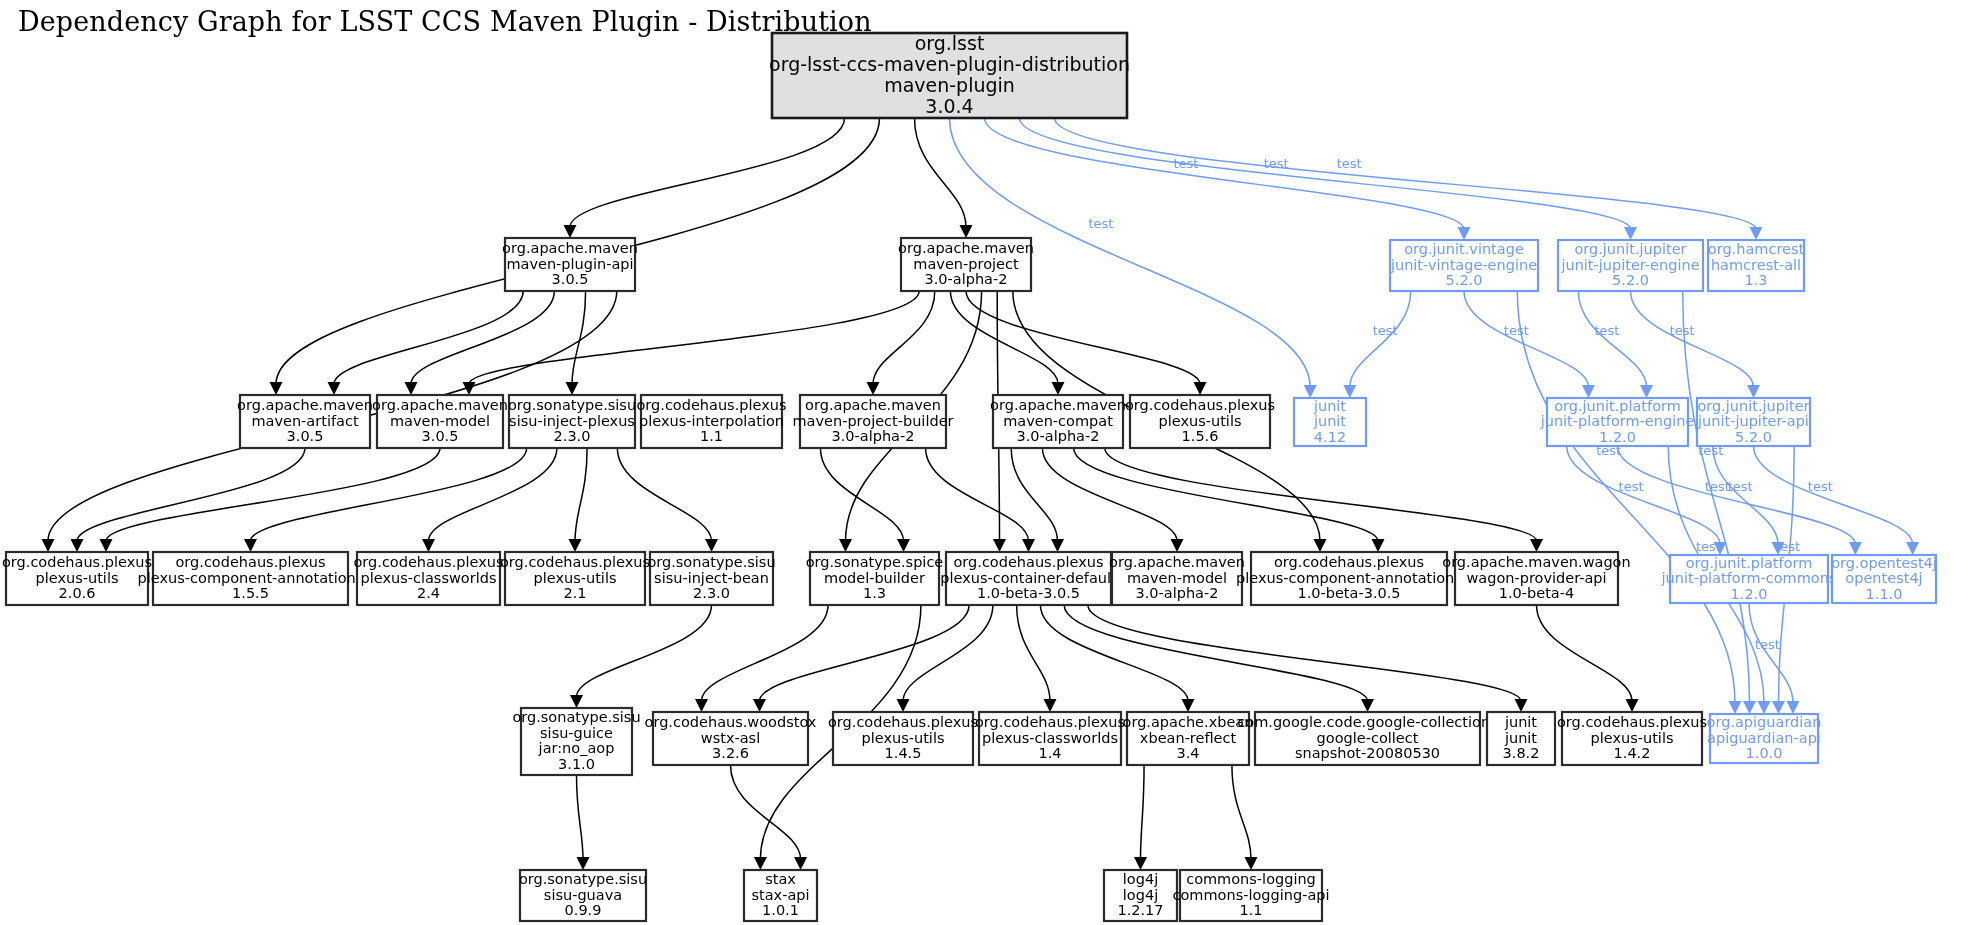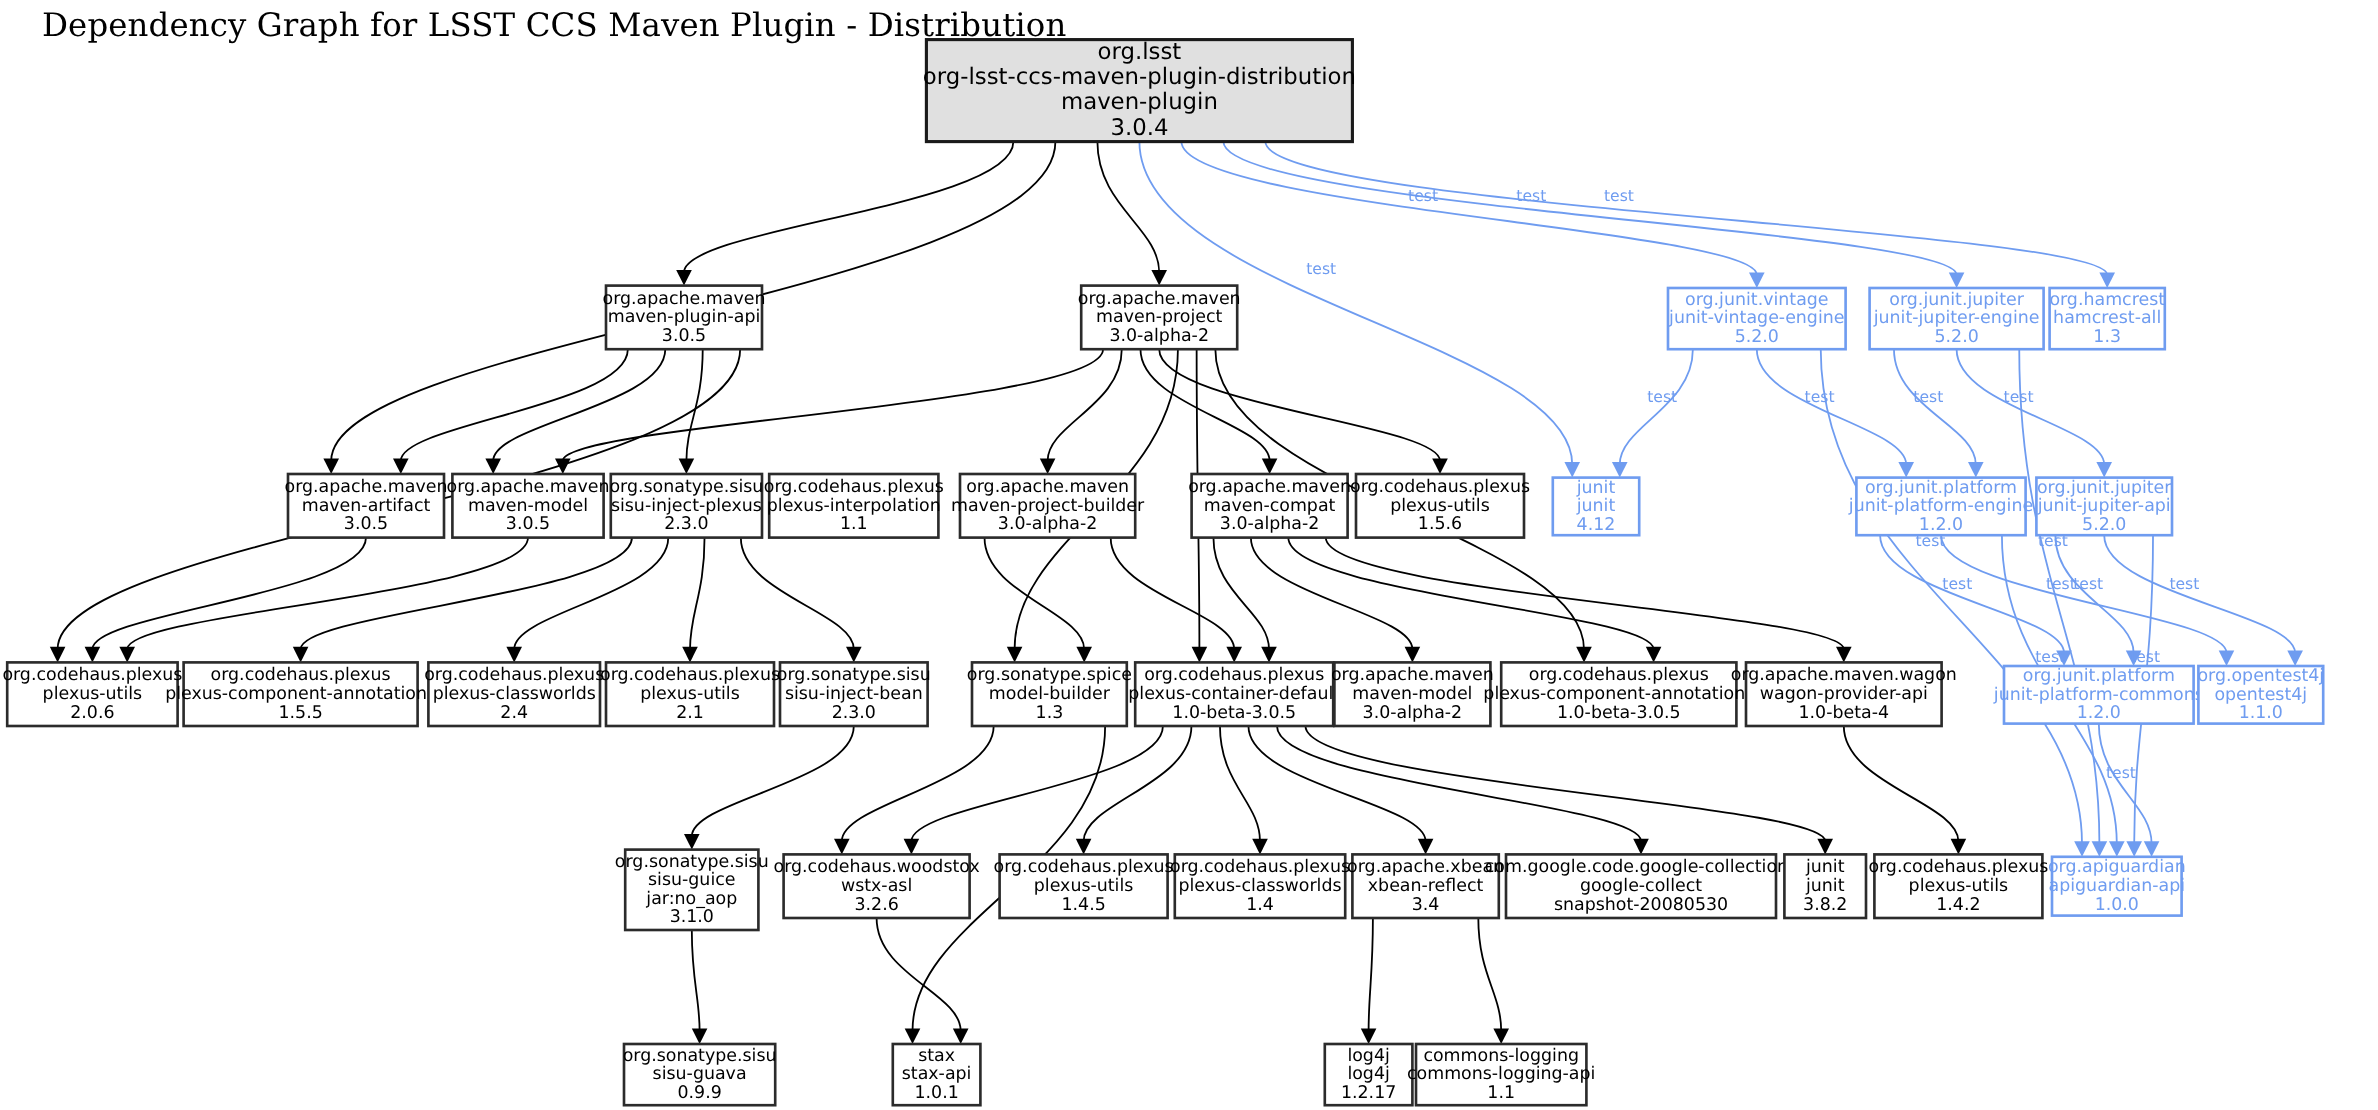--- a/index.html
+++ b/index.html
@@ -13,21 +13,21 @@
     font-family: "DejaVu Sans", sans-serif;
   }
   #page {
     position: relative;
     width: 1982px;
     height: 925px;
     background: #ffffff;
   }
   #graph-title {
     position: absolute;
-    left: 35px;
+    left: 18px;
     top: 6px;
     font-family: "DejaVu Serif", serif;
     font-size: 27px;
     color: #000000;
     white-space: nowrap;
     letter-spacing: 0.1px;
   }
   #graph-svg {
     position: absolute;
     left: 0;

